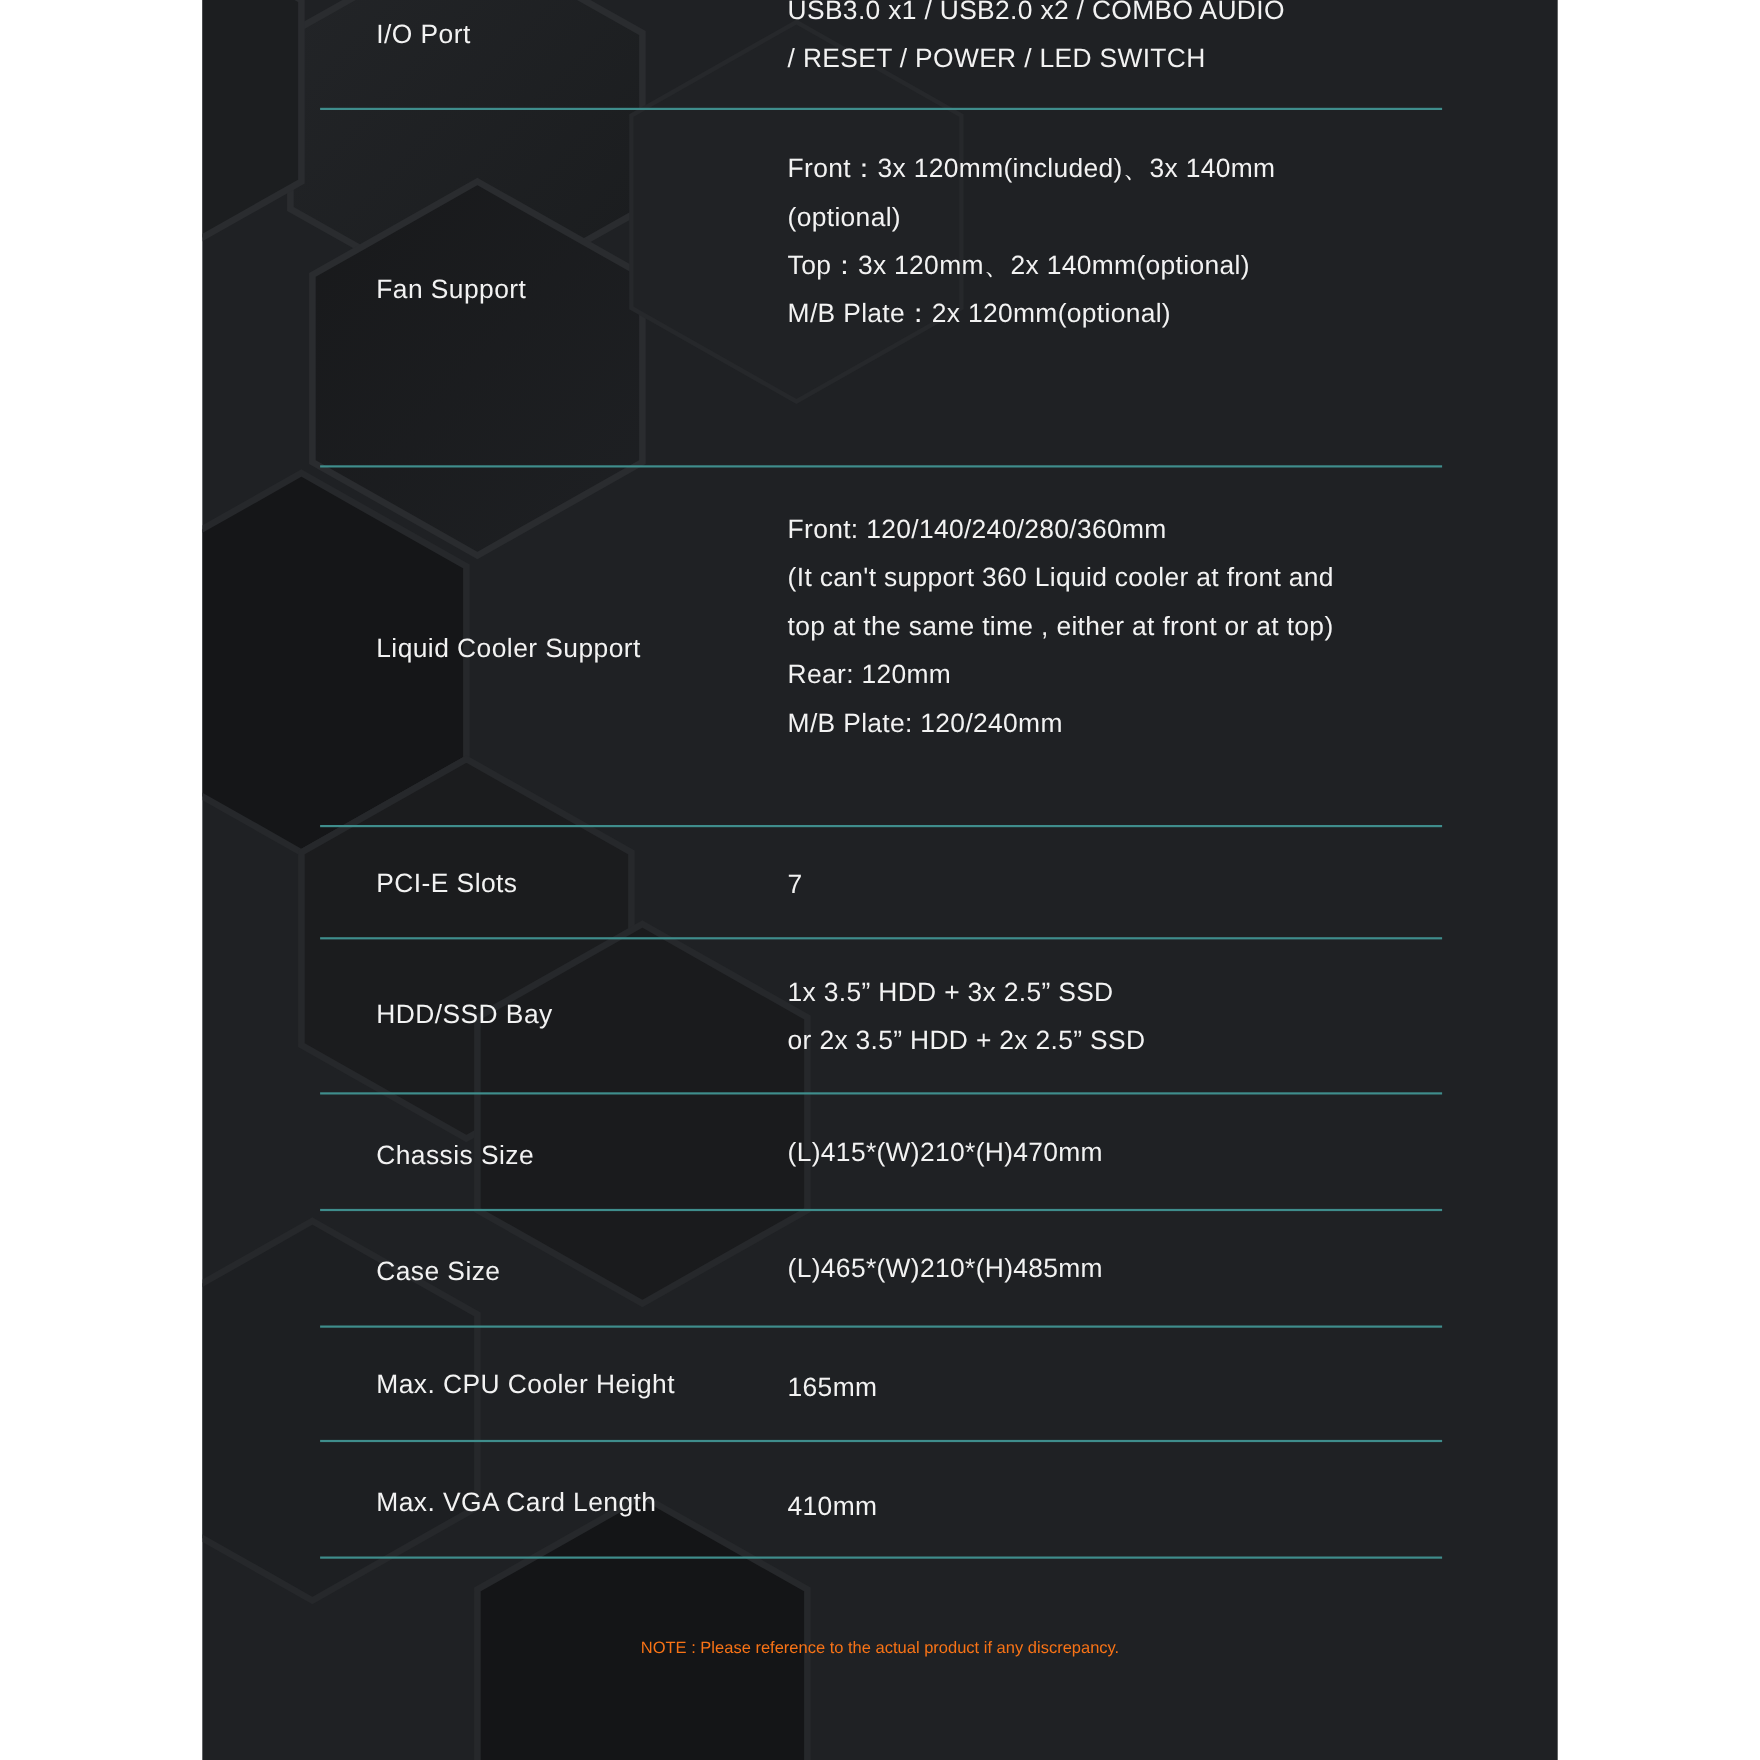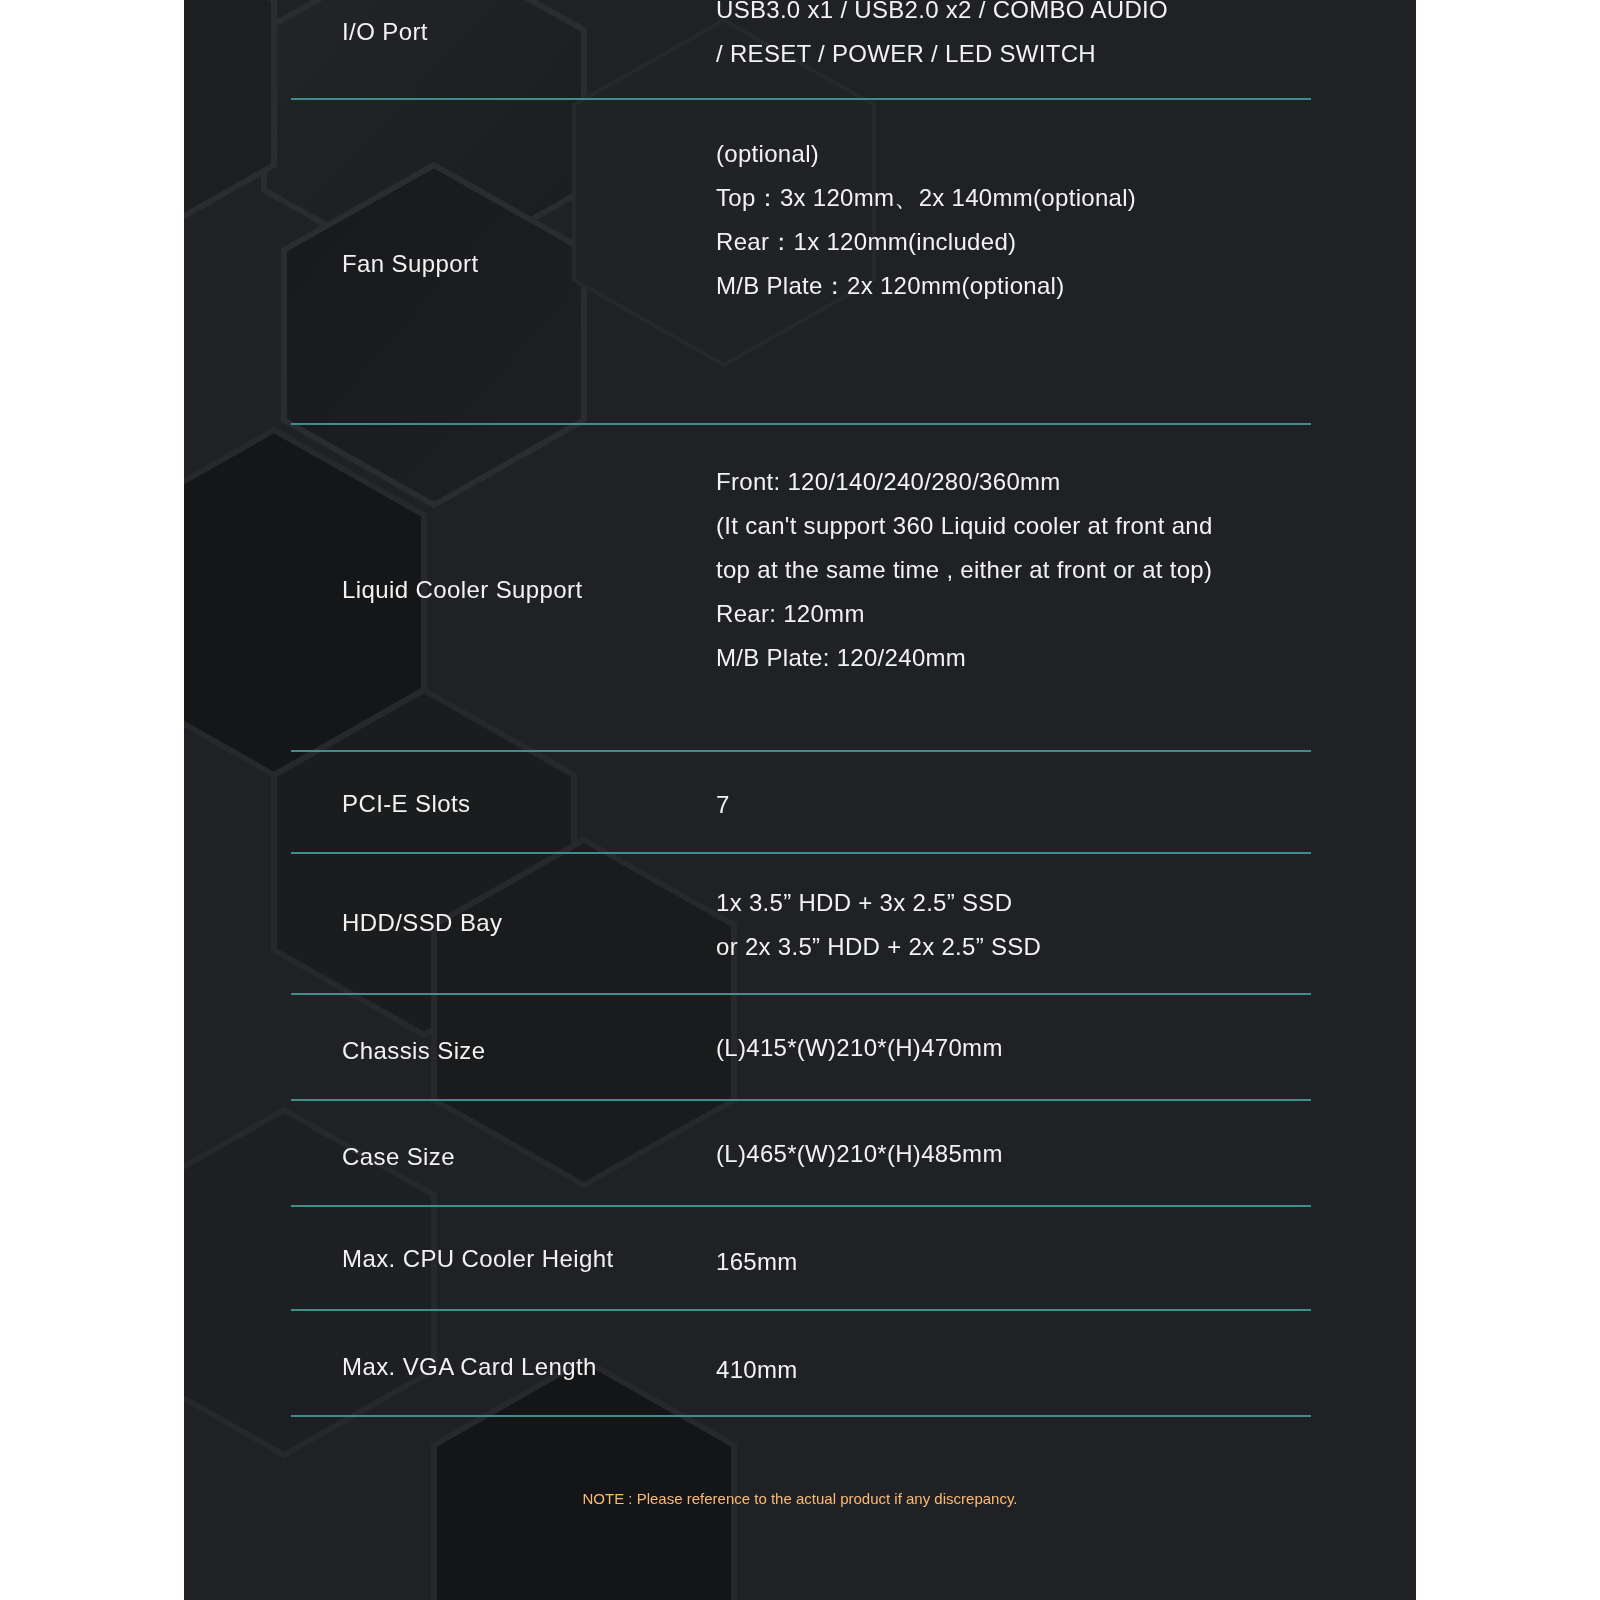--- a/index.html
+++ b/index.html
@@ -38,21 +38,21 @@
       line-height: 44px;
       white-space: nowrap;
     }
     .row-value div { height: 44px; }
     .note {
       position: absolute;
       left: 0; width: 1232px;
       top: 1490px;
       text-align: center;
       font-size: 15px;
-      color: #fdba74;
+      color: #f97316;
     }
   </style>
 </head>
 <body>
 
 <div class="panel">
   <svg class="hex-bg" viewBox="0 0 1232 1600" preserveAspectRatio="none">
     <defs>
       <linearGradient id="g1" x1="0" y1="0" x2="1" y2="1">
         <stop offset="0" stop-color="#232528"></stop>
@@ -78,23 +78,23 @@
 
   <div class="row-label" style="top:18px">I/O Port</div>
   <div class="row-value" style="top:-12px">
     <div>USB3.0 x1 / USB2.0 x2 / COMBO AUDIO</div>
     <div>/ RESET / POWER / LED SWITCH</div>
   </div>
   <div class="divider" style="top:98px"></div>
 
   <div class="row-label" style="top:250px">Fan Support</div>
   <div class="row-value" style="top:132px">
+    <div>Front：3x 120mm(included)、3x 140mm</div>
     <div>(optional)</div>
     <div>Top：3x 120mm、2x 140mm(optional)</div>
-    <div>Rear：1x 120mm(included)</div>
     <div>M/B Plate：2x 120mm(optional)</div>
   </div>
   <div class="divider" style="top:423px"></div>
 
   <div class="row-label" style="top:576px">Liquid Cooler Support</div>
   <div class="row-value" style="top:460px">
     <div>Front: 120/140/240/280/360mm</div>
     <div>(It can't support 360 Liquid cooler at front and</div>
     <div>top at the same time , either at front or at top)</div>
     <div>Rear: 120mm</div>

